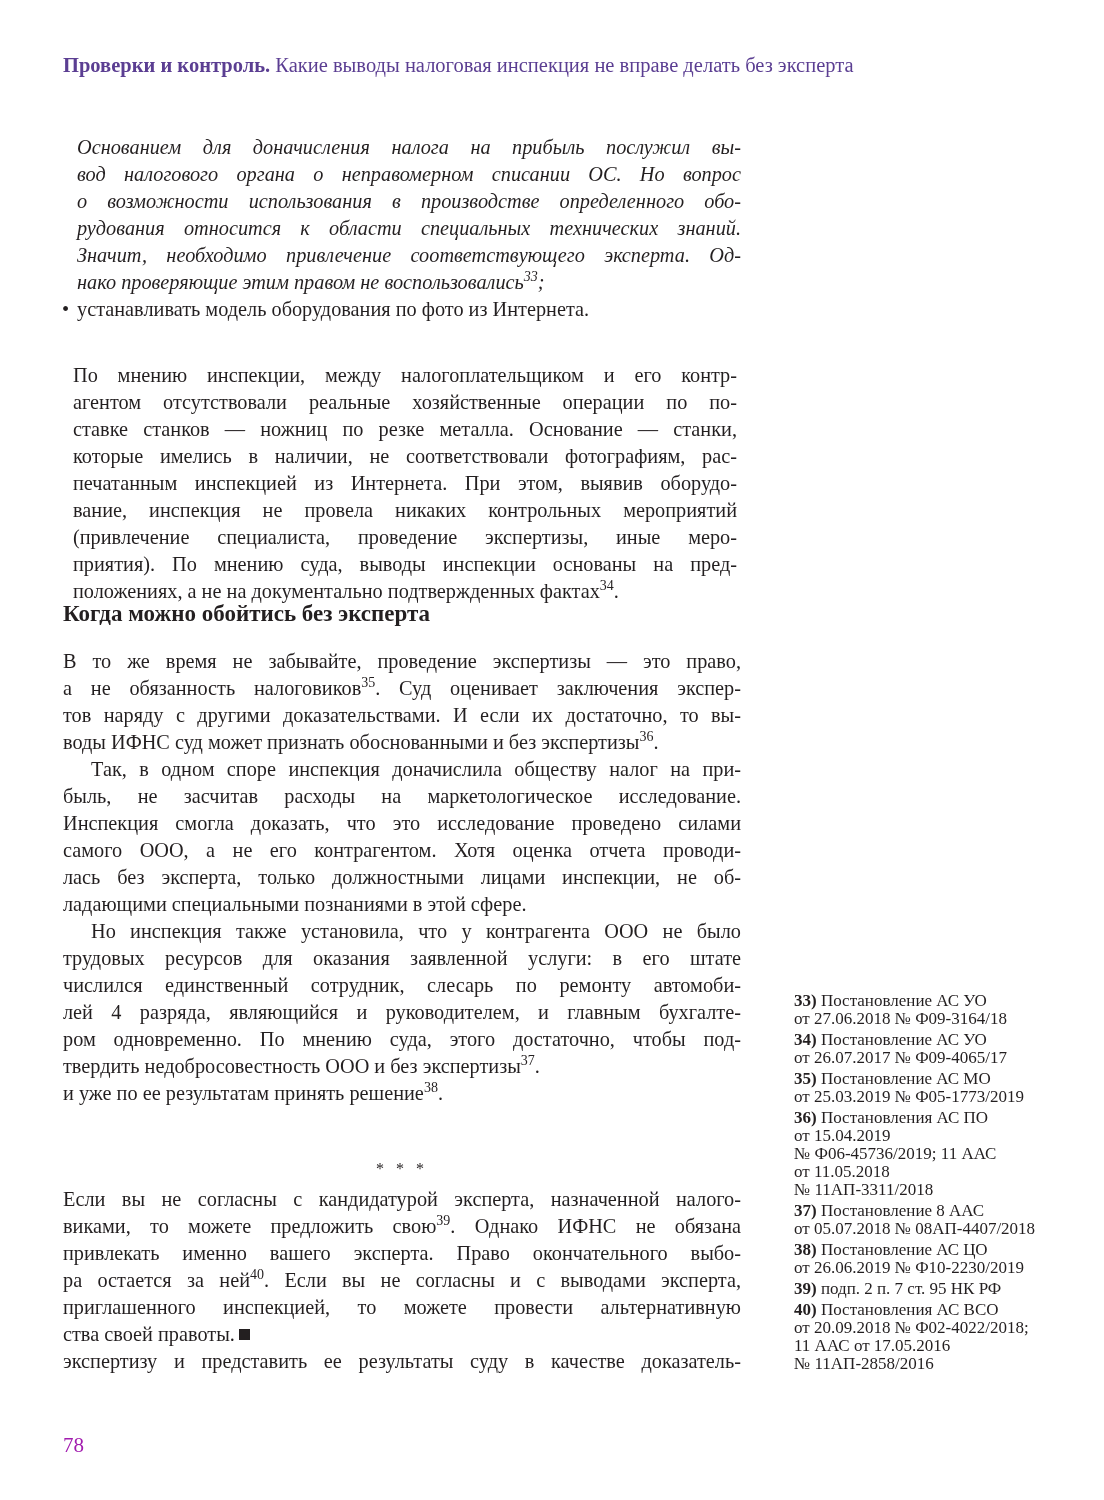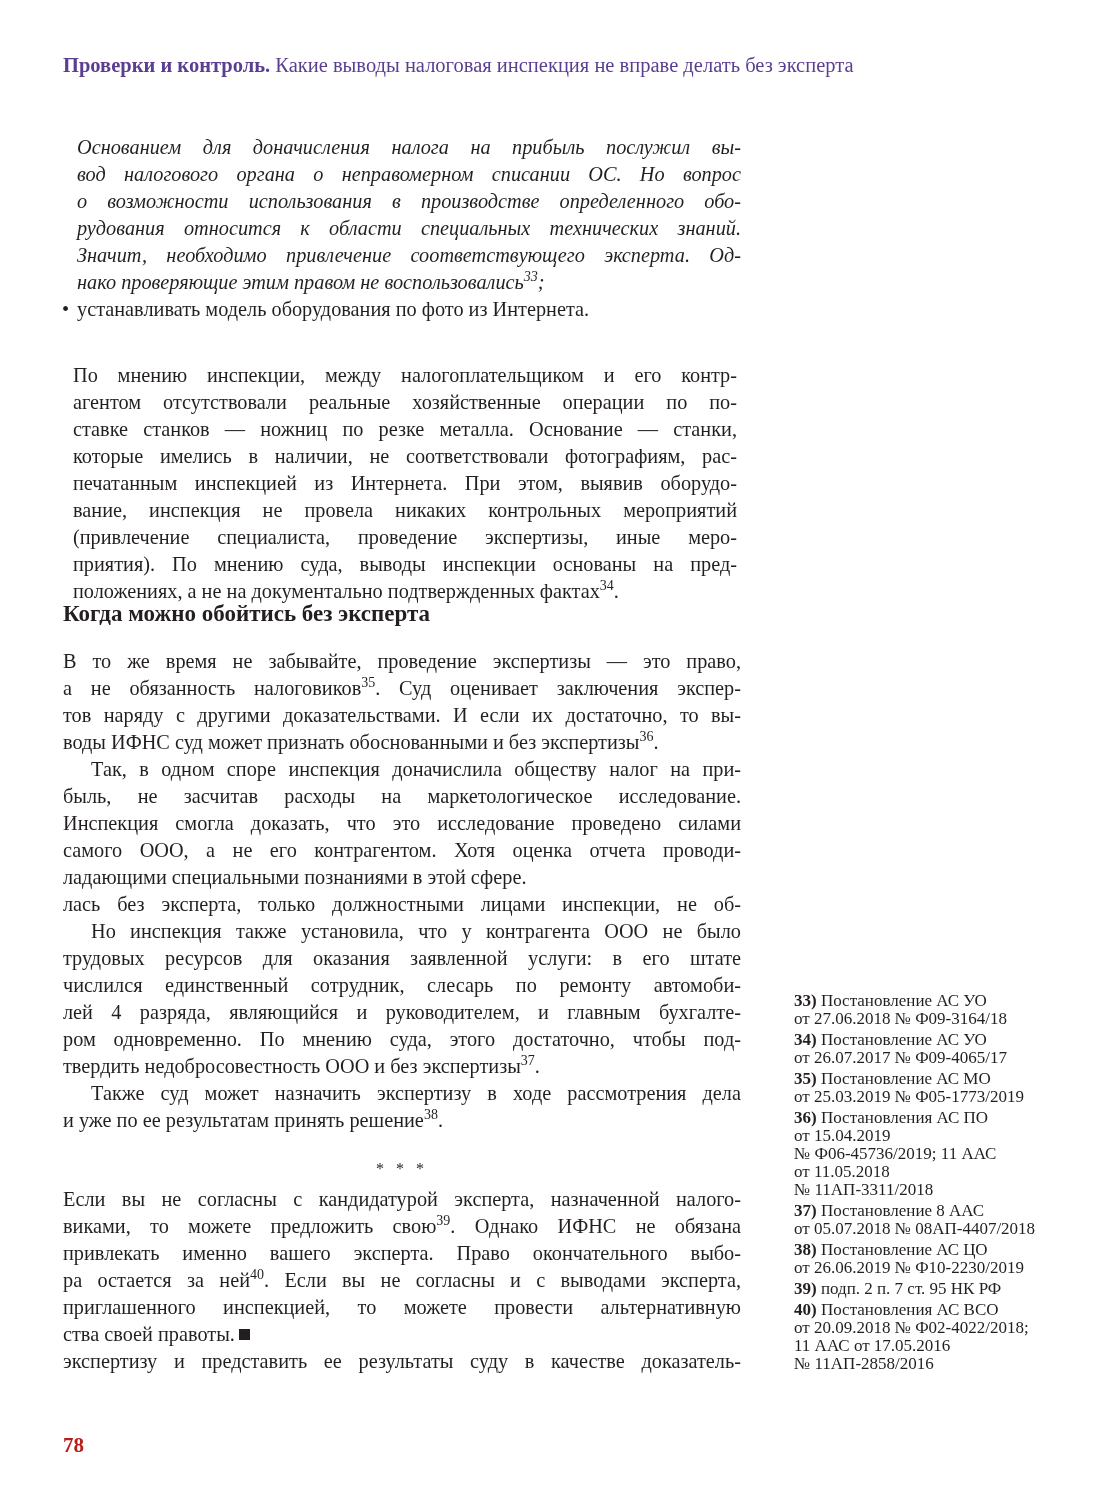--- a/index.html
+++ b/index.html
@@ -14,21 +14,21 @@
   .bullet-line { position: relative; }
   .bullet { position: absolute; left: -15px; top: 0; }
   sup { font-size: 14px; vertical-align: 8px; line-height: 0; color: #231f20; }
   .heading { position: absolute; left: 63px; top: 601px; font-size: 23px; font-weight: bold; color: #231f20; white-space: nowrap; }
   .stars { position: absolute; left: 63px; width: 678px; top: 1160px; text-align: center; font-size: 16px; letter-spacing: 4px; }
   .end-mark { display: inline-block; width: 11px; height: 11px; background: #231f20; margin-left: 4px; vertical-align: 1px; }
   .footnotes { position: absolute; left: 794px; top: 992px; width: 260px; font-size: 17px; line-height: 18px; color: #231f20; }
   .fn { margin-bottom: 3px; }
   .fn .fn-num { font-weight: bold; }
   .fn-line { display: block; white-space: nowrap; }
-  .page-number { position: absolute; left: 63px; top: 1433px; font-size: 21px; color: #b91c1c; font-weight: bold; }
+  .page-number { position: absolute; left: 63px; top: 1433px; font-size: 21px; color: #a21caf; }
 </style>
 </head>
 <body>
 
 <div class="running-head">
   <span class="rh-bold">Проверки и контроль.</span>
   <span>Какие выводы налоговая инспекция не вправе делать без эксперта</span>
 </div>
 
 <div class="col" style="top:134px; left:77px; width:664px;font-style:italic;">
@@ -63,29 +63,28 @@
 
 <div class="col" style="top:648px;">
     <span class="line"><span>В то же время не забывайте, проведение экспертизы — это право,</span></span>
     <span class="line"><span>а не обязанность налоговиков</span><sup>35</sup><span>. Суд оценивает заключения экспер-</span></span>
     <span class="line"><span>тов наряду с другими доказательствами. И если их достаточно, то вы-</span></span>
     <span class="line last"><span>воды ИФНС суд может признать обоснованными и без экспертизы</span><sup>36</sup><span>.</span></span>
     <span class="line para-indent"><span>Так, в одном споре инспекция доначислила обществу налог на при-</span></span>
     <span class="line"><span>быль, не засчитав расходы на маркетологическое исследование.</span></span>
     <span class="line"><span>Инспекция смогла доказать, что это исследование проведено силами</span></span>
     <span class="line"><span>самого ООО, а не его контрагентом. Хотя оценка отчета проводи-</span></span>
+    <span class="line"><span>лась без эксперта, только должностными лицами инспекции, не об-</span></span>
     <span class="line last"><span>ладающими специальными познаниями в этой сфере.</span></span>
-    <span class="line"><span>лась без эксперта, только должностными лицами инспекции, не об-</span></span>
     <span class="line para-indent"><span>Но инспекция также установила, что у контрагента ООО не было</span></span>
     <span class="line"><span>трудовых ресурсов для оказания заявленной услуги: в его штате</span></span>
     <span class="line"><span>числился единственный сотрудник, слесарь по ремонту автомоби-</span></span>
     <span class="line"><span>лей 4 разряда, являющийся и руководителем, и главным бухгалте-</span></span>
     <span class="line"><span>ром одновременно. По мнению суда, этого достаточно, чтобы под-</span></span>
     <span class="line last"><span>твердить недобросовестность ООО и без экспертизы</span><sup>37</sup><span>.</span></span>
-    <span class="line para-indent"><span>Также суд может назначить экспертизу в ходе рассмотрения дела</span></span>
     <span class="line last"><span>и уже по ее результатам принять решение</span><sup>38</sup><span>.</span></span>
   </div>
 
 <div class="stars">* * *</div>
 
 <div class="col" style="top:1186px;">
     <span class="line"><span>Если вы не согласны с кандидатурой эксперта, назначенной налого-</span></span>
     <span class="line"><span>виками, то можете предложить свою</span><sup>39</sup><span>. Однако ИФНС не обязана</span></span>
     <span class="line"><span>привлекать именно вашего эксперта. Право окончательного выбо-</span></span>
     <span class="line"><span>ра остается за ней</span><sup>40</sup><span>. Если вы не согласны и с выводами эксперта,</span></span>

